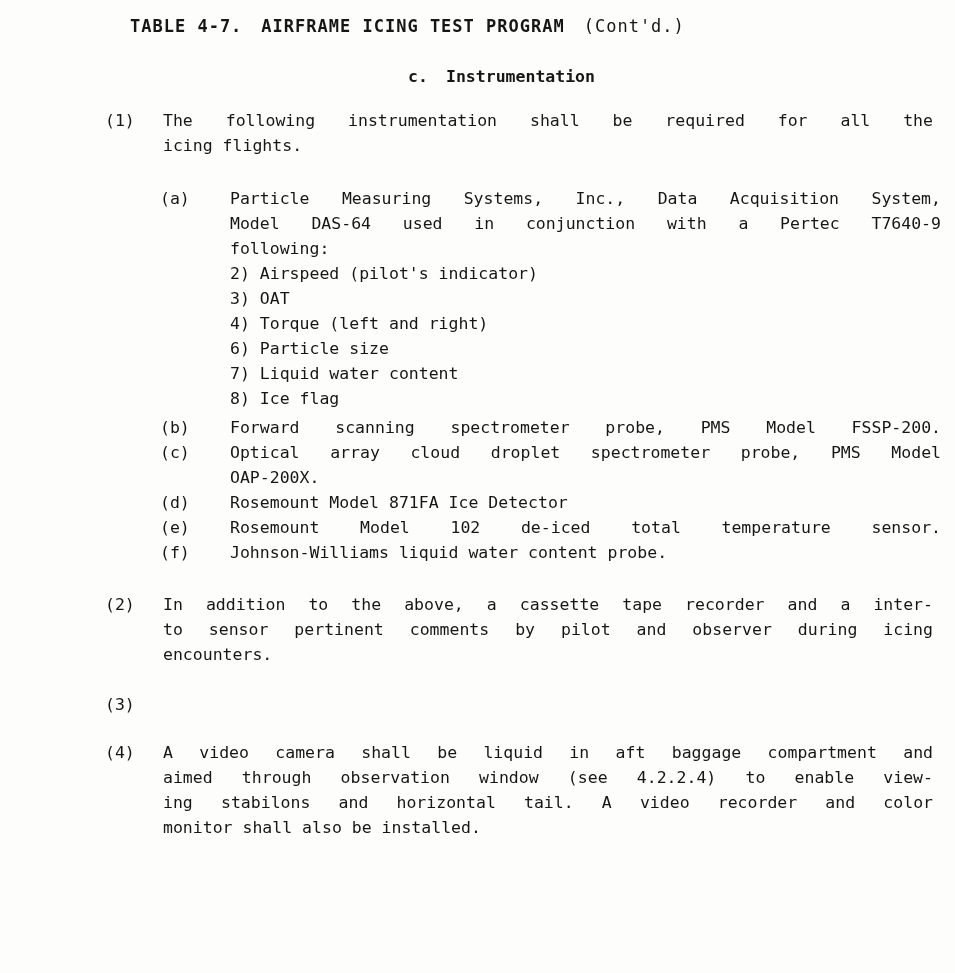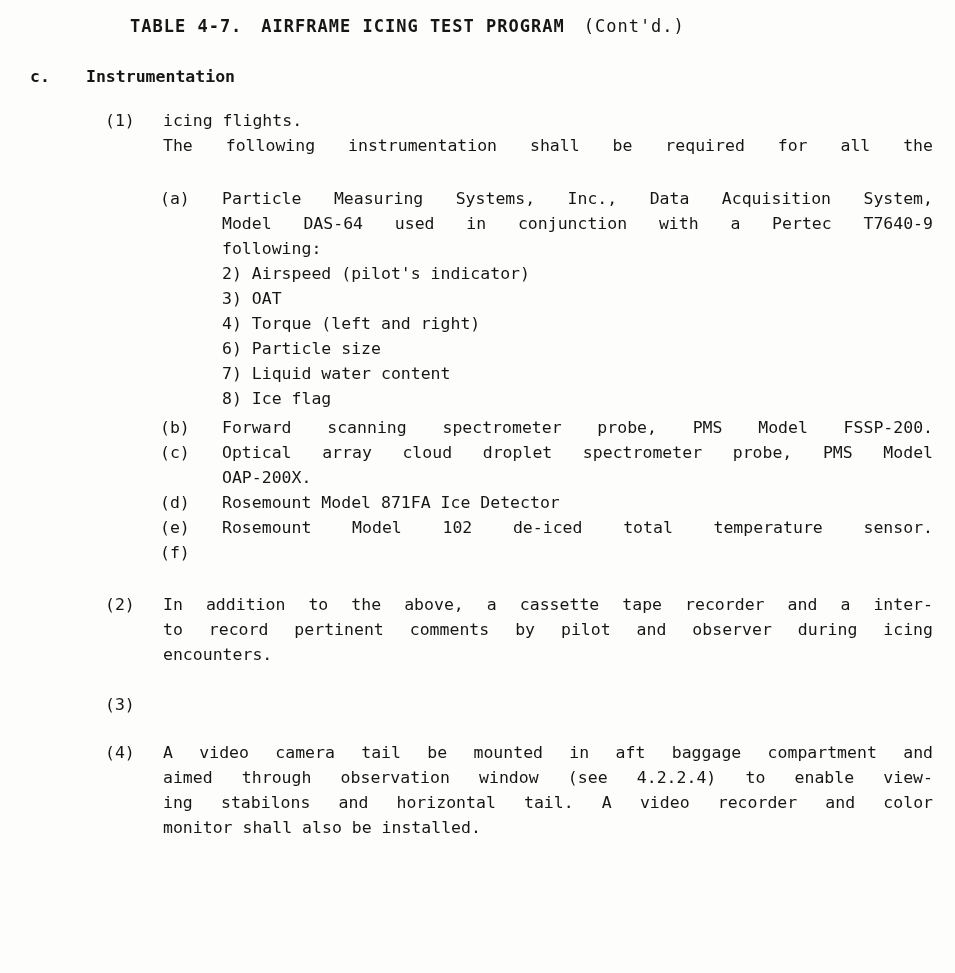--- a/index.html
+++ b/index.html
@@ -10,52 +10,52 @@
     font-size:16.5px;line-height:25px;
   }
   
   .doc-title{
     margin:14px 8px 0 130px;
     font-size:17px;font-weight:bold;letter-spacing:1px;white-space:pre;
   }
   .doc-title .part{margin-right:19px;}
   .doc-title .contd{font-weight:normal;margin-right:0;}
   
-  .sec-head{margin:25px 0 0 30px;font-weight:bold;}
+  .sec-head{margin:25px 0 0 30px;font-weight:bold;text-align:center;}
   .sec-head .sh-label{display:inline-block;width:56px;}
   
   .row1{display:flex;padding-left:105px;}
   .row1>.lbl{flex:none;width:58px;}
   .row1>.txt{flex:none;width:770px;}
   
   .row2{display:flex;padding-left:160px;}
   .row2>.lbl{flex:none;width:62px;}
-  .row2>.txt{flex:none;width:711px;}
+  .row2>.txt{flex:none;width:711px;margin-left:8px;}
   .line{white-space:pre;}
   .line.j{white-space:normal;text-align:justify;text-align-last:justify;}
   
   .item-1{margin-top:19px;}
   .sub-a{margin-top:28px;}
   .sub-b{margin-top:4px;}
   .item-2{margin-top:27px;}
   .item-3{margin-top:25px;}
   .item-4{margin-top:23px;}
 </style>
 </head>
 <body>
 
 <div class="doc-title"><span class="part">TABLE 4-7.</span><span class="part">AIRFRAME ICING TEST PROGRAM</span><span class="part contd">(Cont'd.)</span></div>
 
 <div class="sec-head"><span class="sh-label">c.</span><span>Instrumentation</span></div>
 
 <div class="row1 item-1">
   <div class="lbl">(1)</div>
   <div class="txt">
+    <div class="line j">The following instrumentation shall be required for all the</div>
     <div class="line">icing flights.</div>
-    <div class="line j">The following instrumentation shall be required for all the</div>
   </div>
 </div>
 
 <div class="row2 sub-a">
   <div class="lbl">(a)</div>
   <div class="txt">
     <div class="line j">Particle Measuring Systems, Inc., Data Acquisition System,</div>
     <div class="line j">Model DAS-64 used in conjunction with a Pertec T7640-9</div>
     <div class="line">following:</div>
     <div class="line">2) Airspeed (pilot's indicator)</div>
@@ -91,36 +91,39 @@
 
 <div class="row2">
   <div class="lbl">(e)</div>
   <div class="txt">
     <div class="line j">Rosemount Model 102 de-iced total temperature sensor.</div>
   </div>
 </div>
 
 <div class="row2">
   <div class="lbl">(f)</div>
+  <div class="txt">
+    <div class="line">Johnson-Williams liquid water content probe.</div>
+  </div>
 </div>
 
 <div class="row1 item-2">
   <div class="lbl">(2)</div>
   <div class="txt">
     <div class="line j">In addition to the above, a cassette tape recorder and a inter-</div>
-    <div class="line j">to record pertinent comments by pilot and observer during icing</div>
+    <div class="line j">to sensor pertinent comments by pilot and observer during icing</div>
     <div class="line">encounters.</div>
   </div>
 </div>
 
 <div class="row1 item-3">
   <div class="lbl">(3)</div>
 </div>
 
 <div class="row1 item-4">
   <div class="lbl">(4)</div>
   <div class="txt">
-    <div class="line j">A video camera tail be mounted in aft baggage compartment and</div>
+    <div class="line j">A video camera shall be liquid in aft baggage compartment and</div>
     <div class="line j">aimed through observation window (see 4.2.2.4) to enable view-</div>
     <div class="line j">ing stabilons and horizontal tail.  A video recorder and color</div>
     <div class="line">monitor shall also be installed.</div>
   </div>
 </div>
 
 </body></html>

